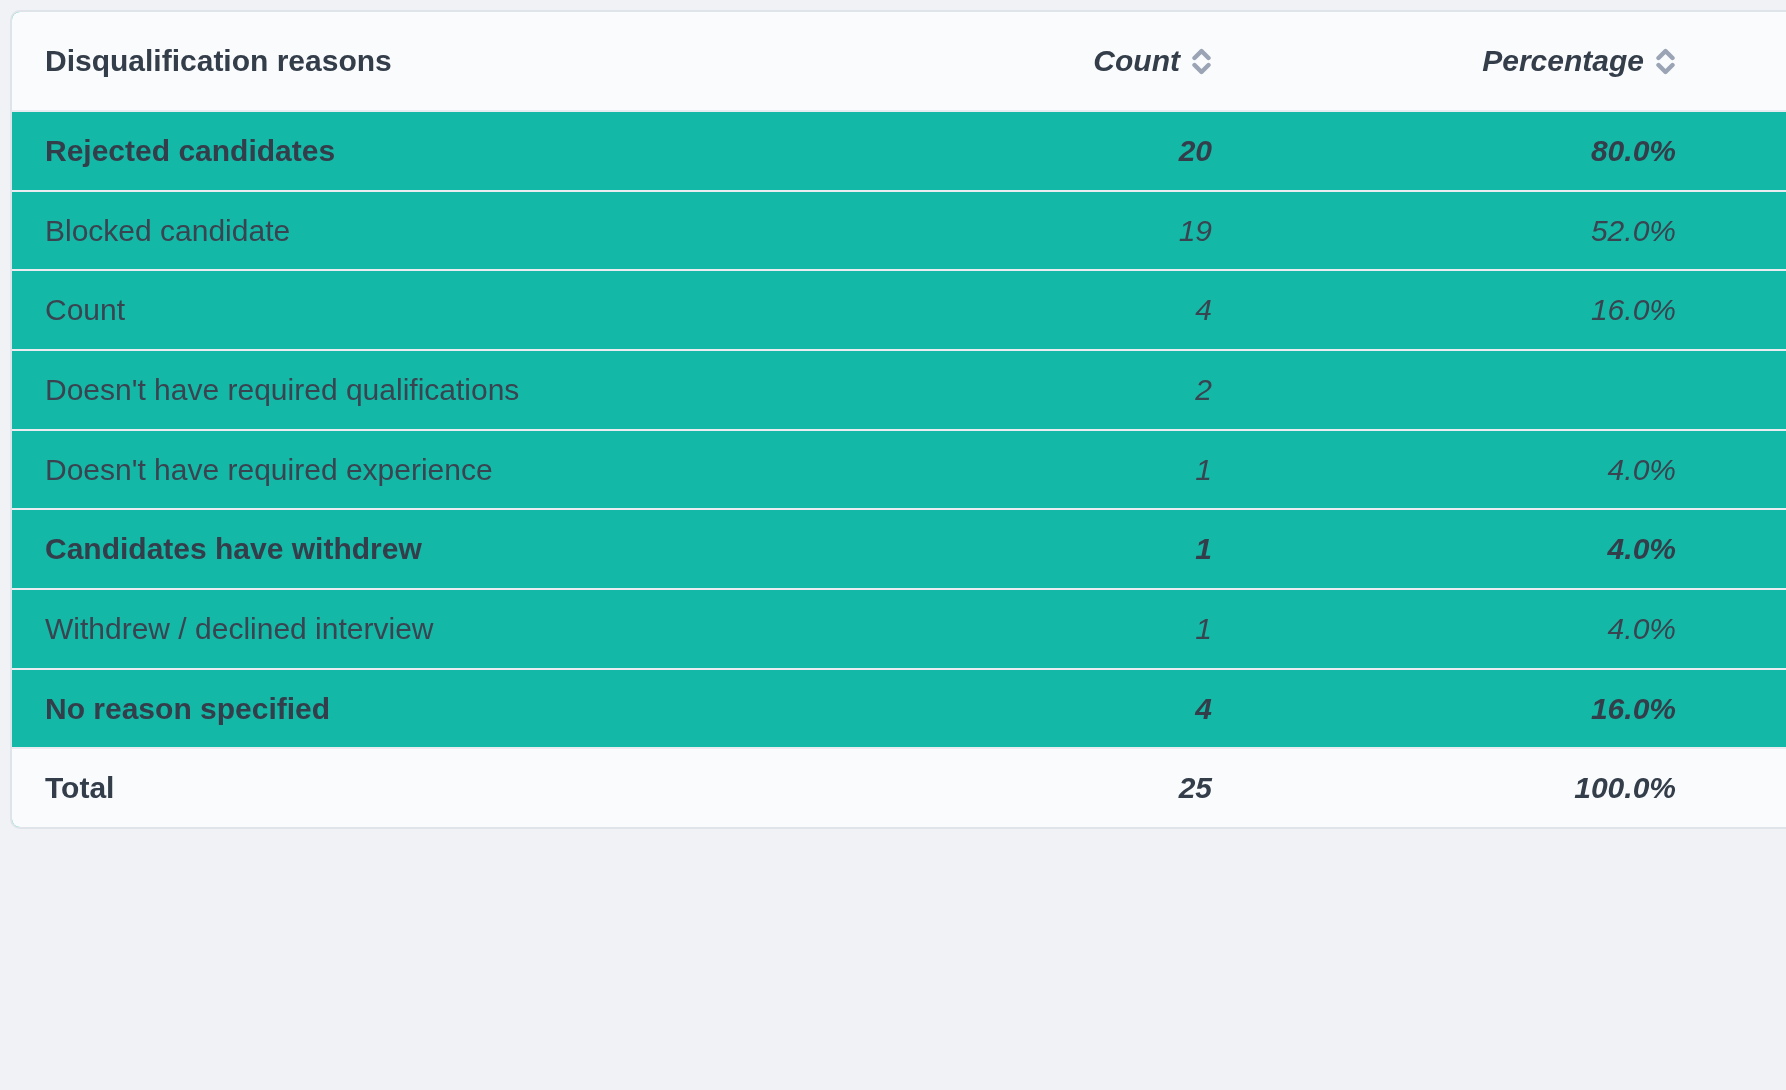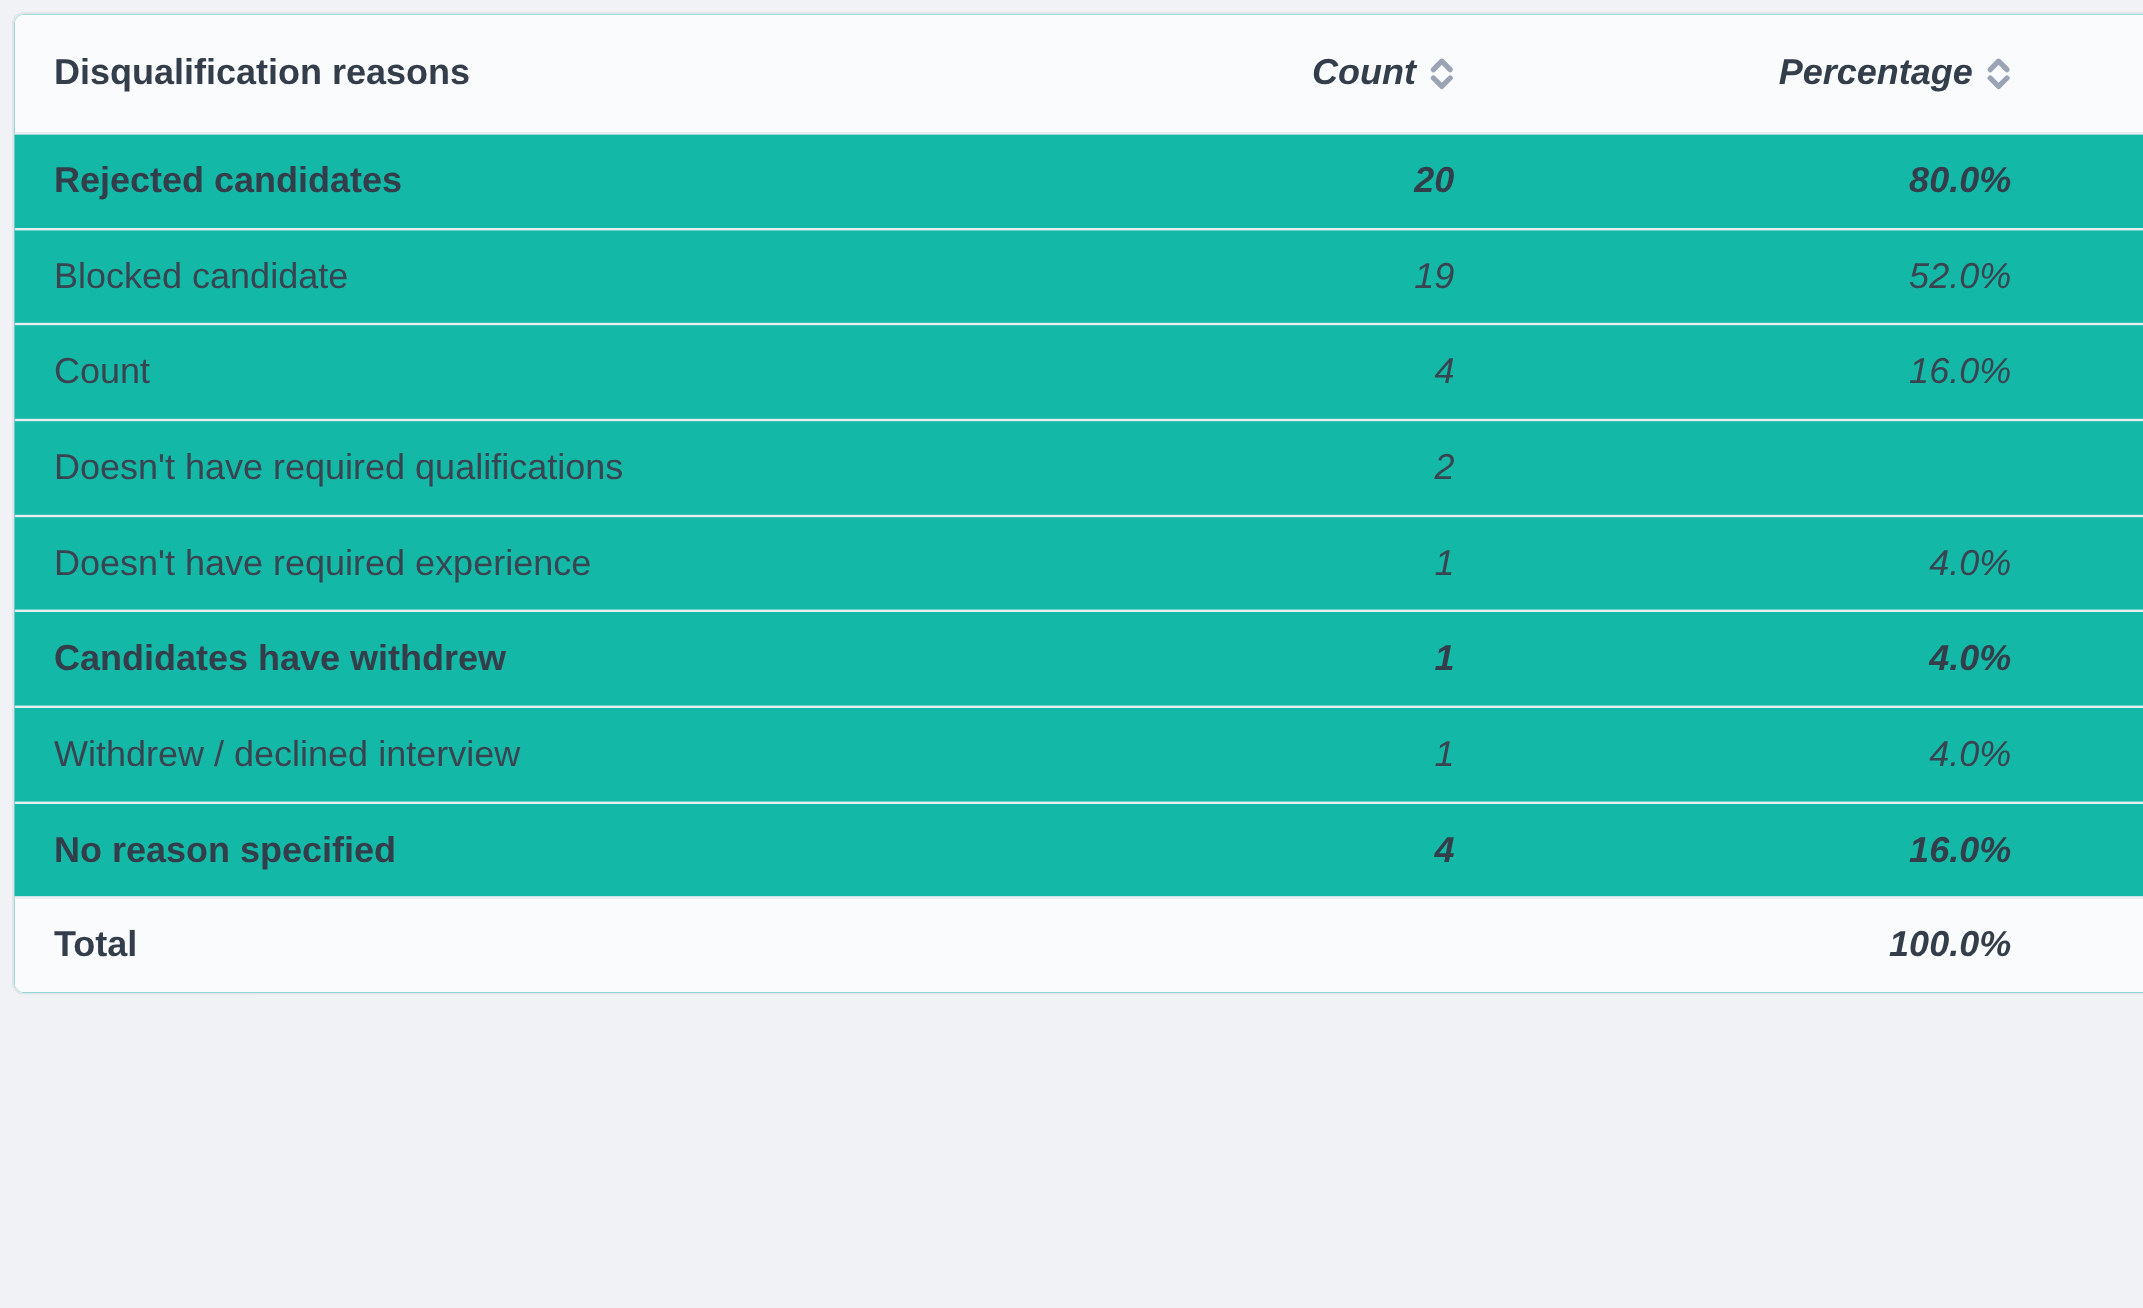--- a/index.html
+++ b/index.html
@@ -154,16 +154,17 @@
     <div class="cell-num cell-count">1</div>
     <div class="cell-num cell-pct">4.0%</div>
   </div>
       <div class="row group">
     <div class="cell-label">No reason specified</div>
     <div class="cell-num cell-count">4</div>
     <div class="cell-num cell-pct">16.0%</div>
   </div>
       <div class="row total">
     <div class="cell-label">Total</div>
+    <div class="cell-num cell-count">25</div>
     <div class="cell-num cell-pct">100.0%</div>
   </div>
     </div>
 </div>
 
 </body></html>

